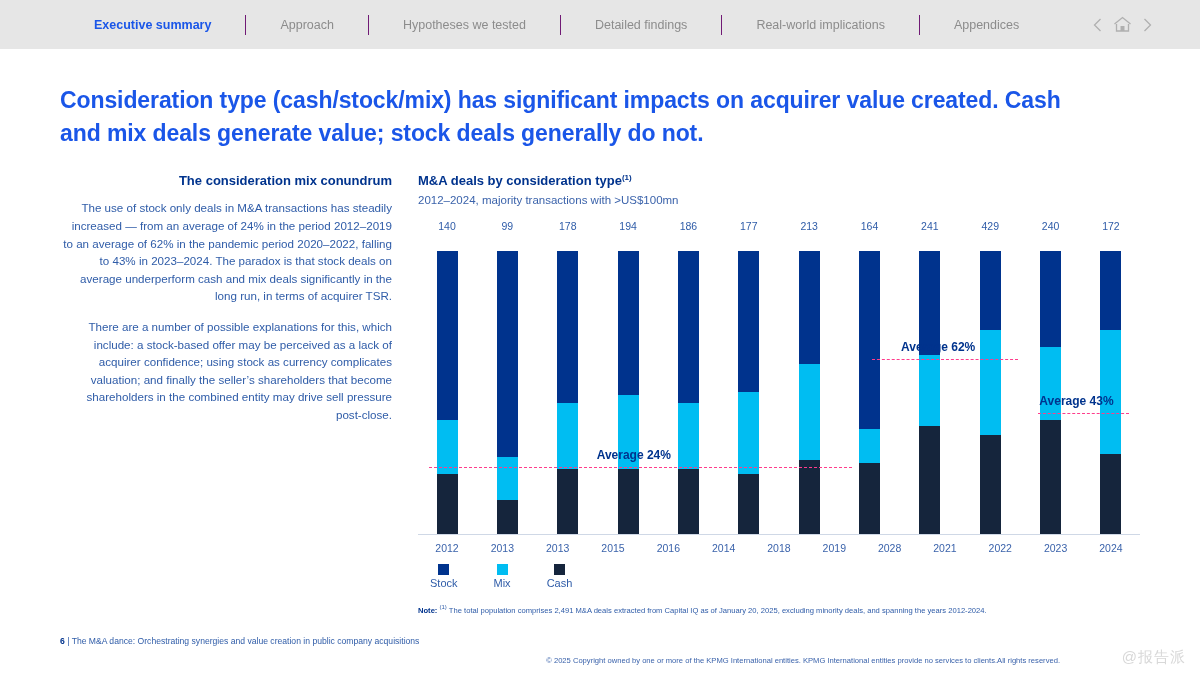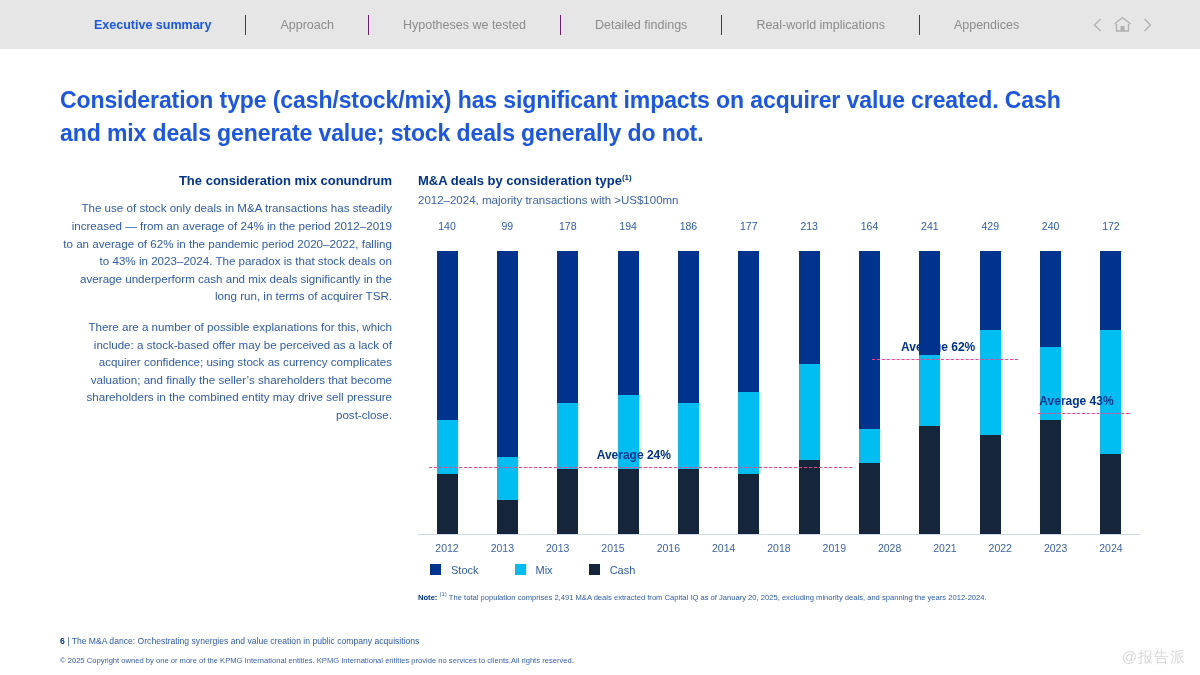--- a/index.html
+++ b/index.html
@@ -135,42 +135,42 @@
     position: absolute;
     font-size: 12px;
     font-weight: bold;
     color: #00338d;
     white-space: nowrap;
     z-index: 4;
   }
 
   
   .legend { display: flex; gap: 36px; margin-top: 10px; padding-left: 12px; }
-  .leg { display: flex; align-items: center; gap: 10px; }
+  .leg { display: flex; align-items: center; gap: 2px; flex-direction: column; }
   .leg-sw { width: 11px; height: 11px; display: block; }
   .leg-lb { font-size: 11px; color: #2f5ca8; }
 
   
   .note {
     margin-top: 14px;
     font-size: 7.6px;
     line-height: 1.55;
     color: #2f5ca8;
   }
   .note b { color: #00338d; }
   .note sup { font-size: 6px; }
 
   
   .footer { position: absolute; left: 0; right: 0; bottom: 0; padding: 0 60px 10px; }
   .f-line1 { font-size: 8.6px; color: #2f5ca8; }
   .f-line1 b { color: #00338d; }
   .f-line2 {
     font-size: 7.6px;
     color: #3b63ab;
-    text-align: left;
+    text-align: right;
     margin-top: 10px;
     padding-right: 80px;
   }
 
   .watermark {
     position: absolute;
     right: 14px;
     bottom: 8px;
     font-size: 15px;
     color: #d8d8d8;

